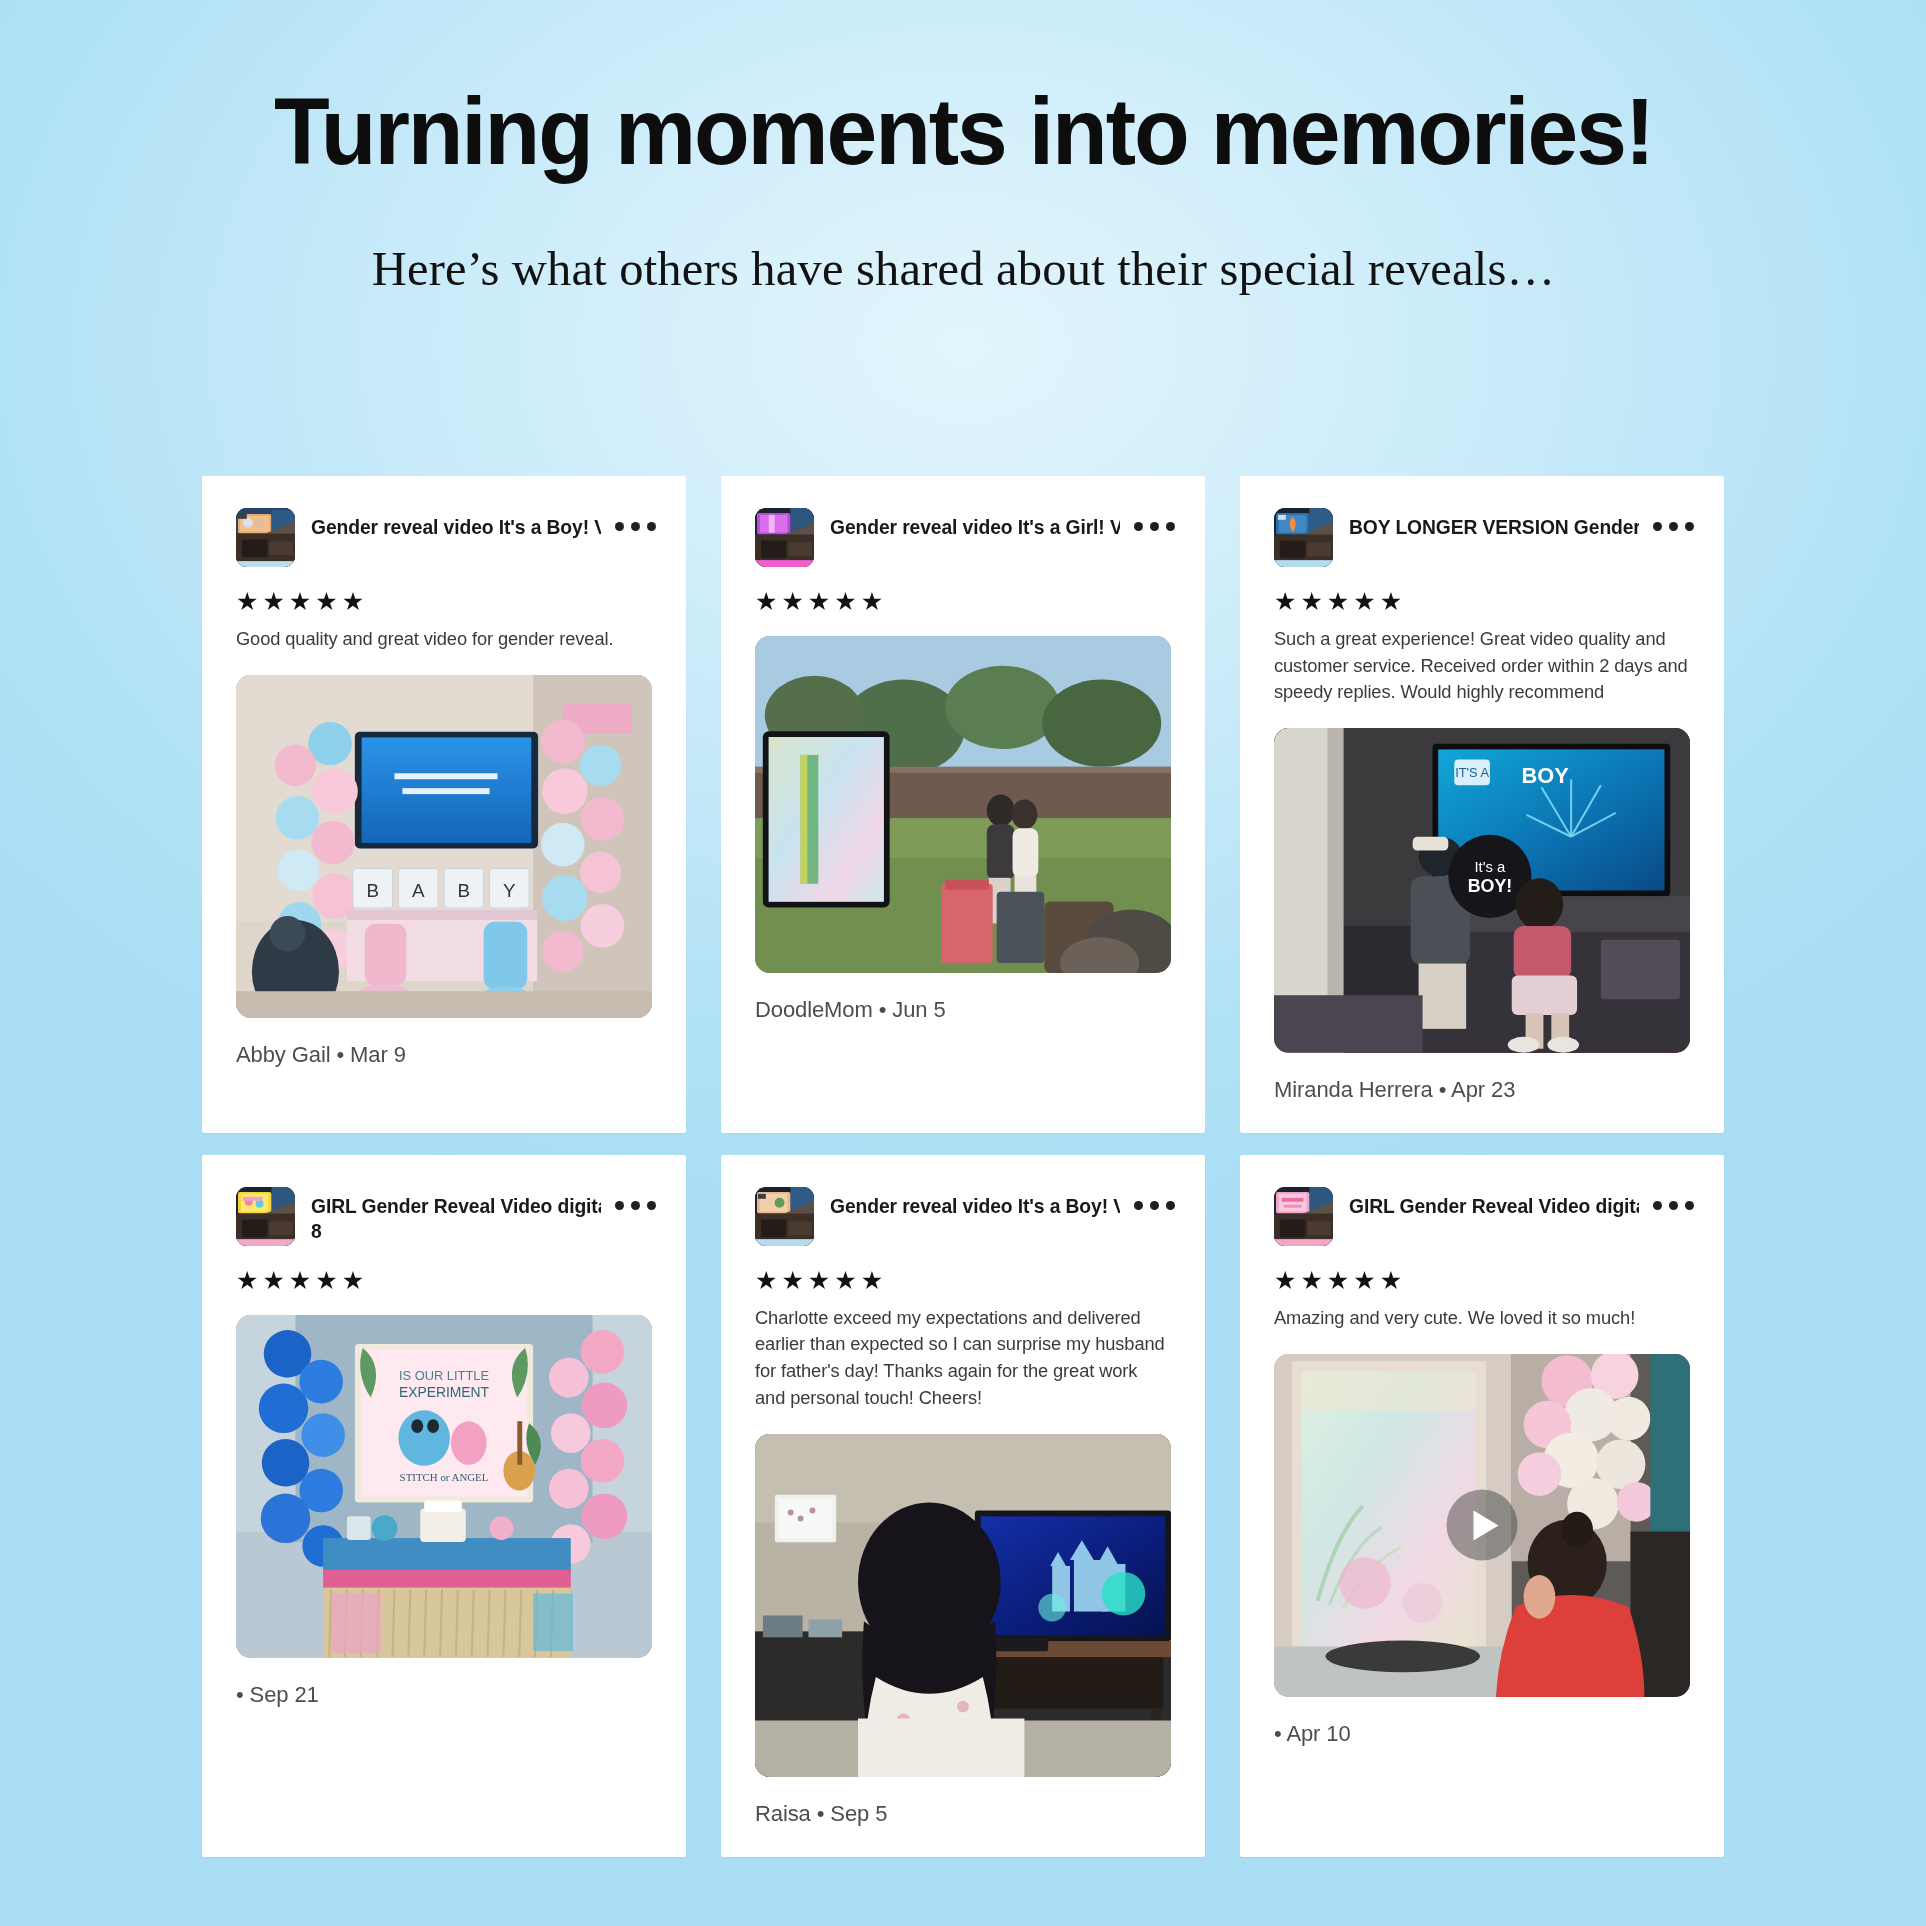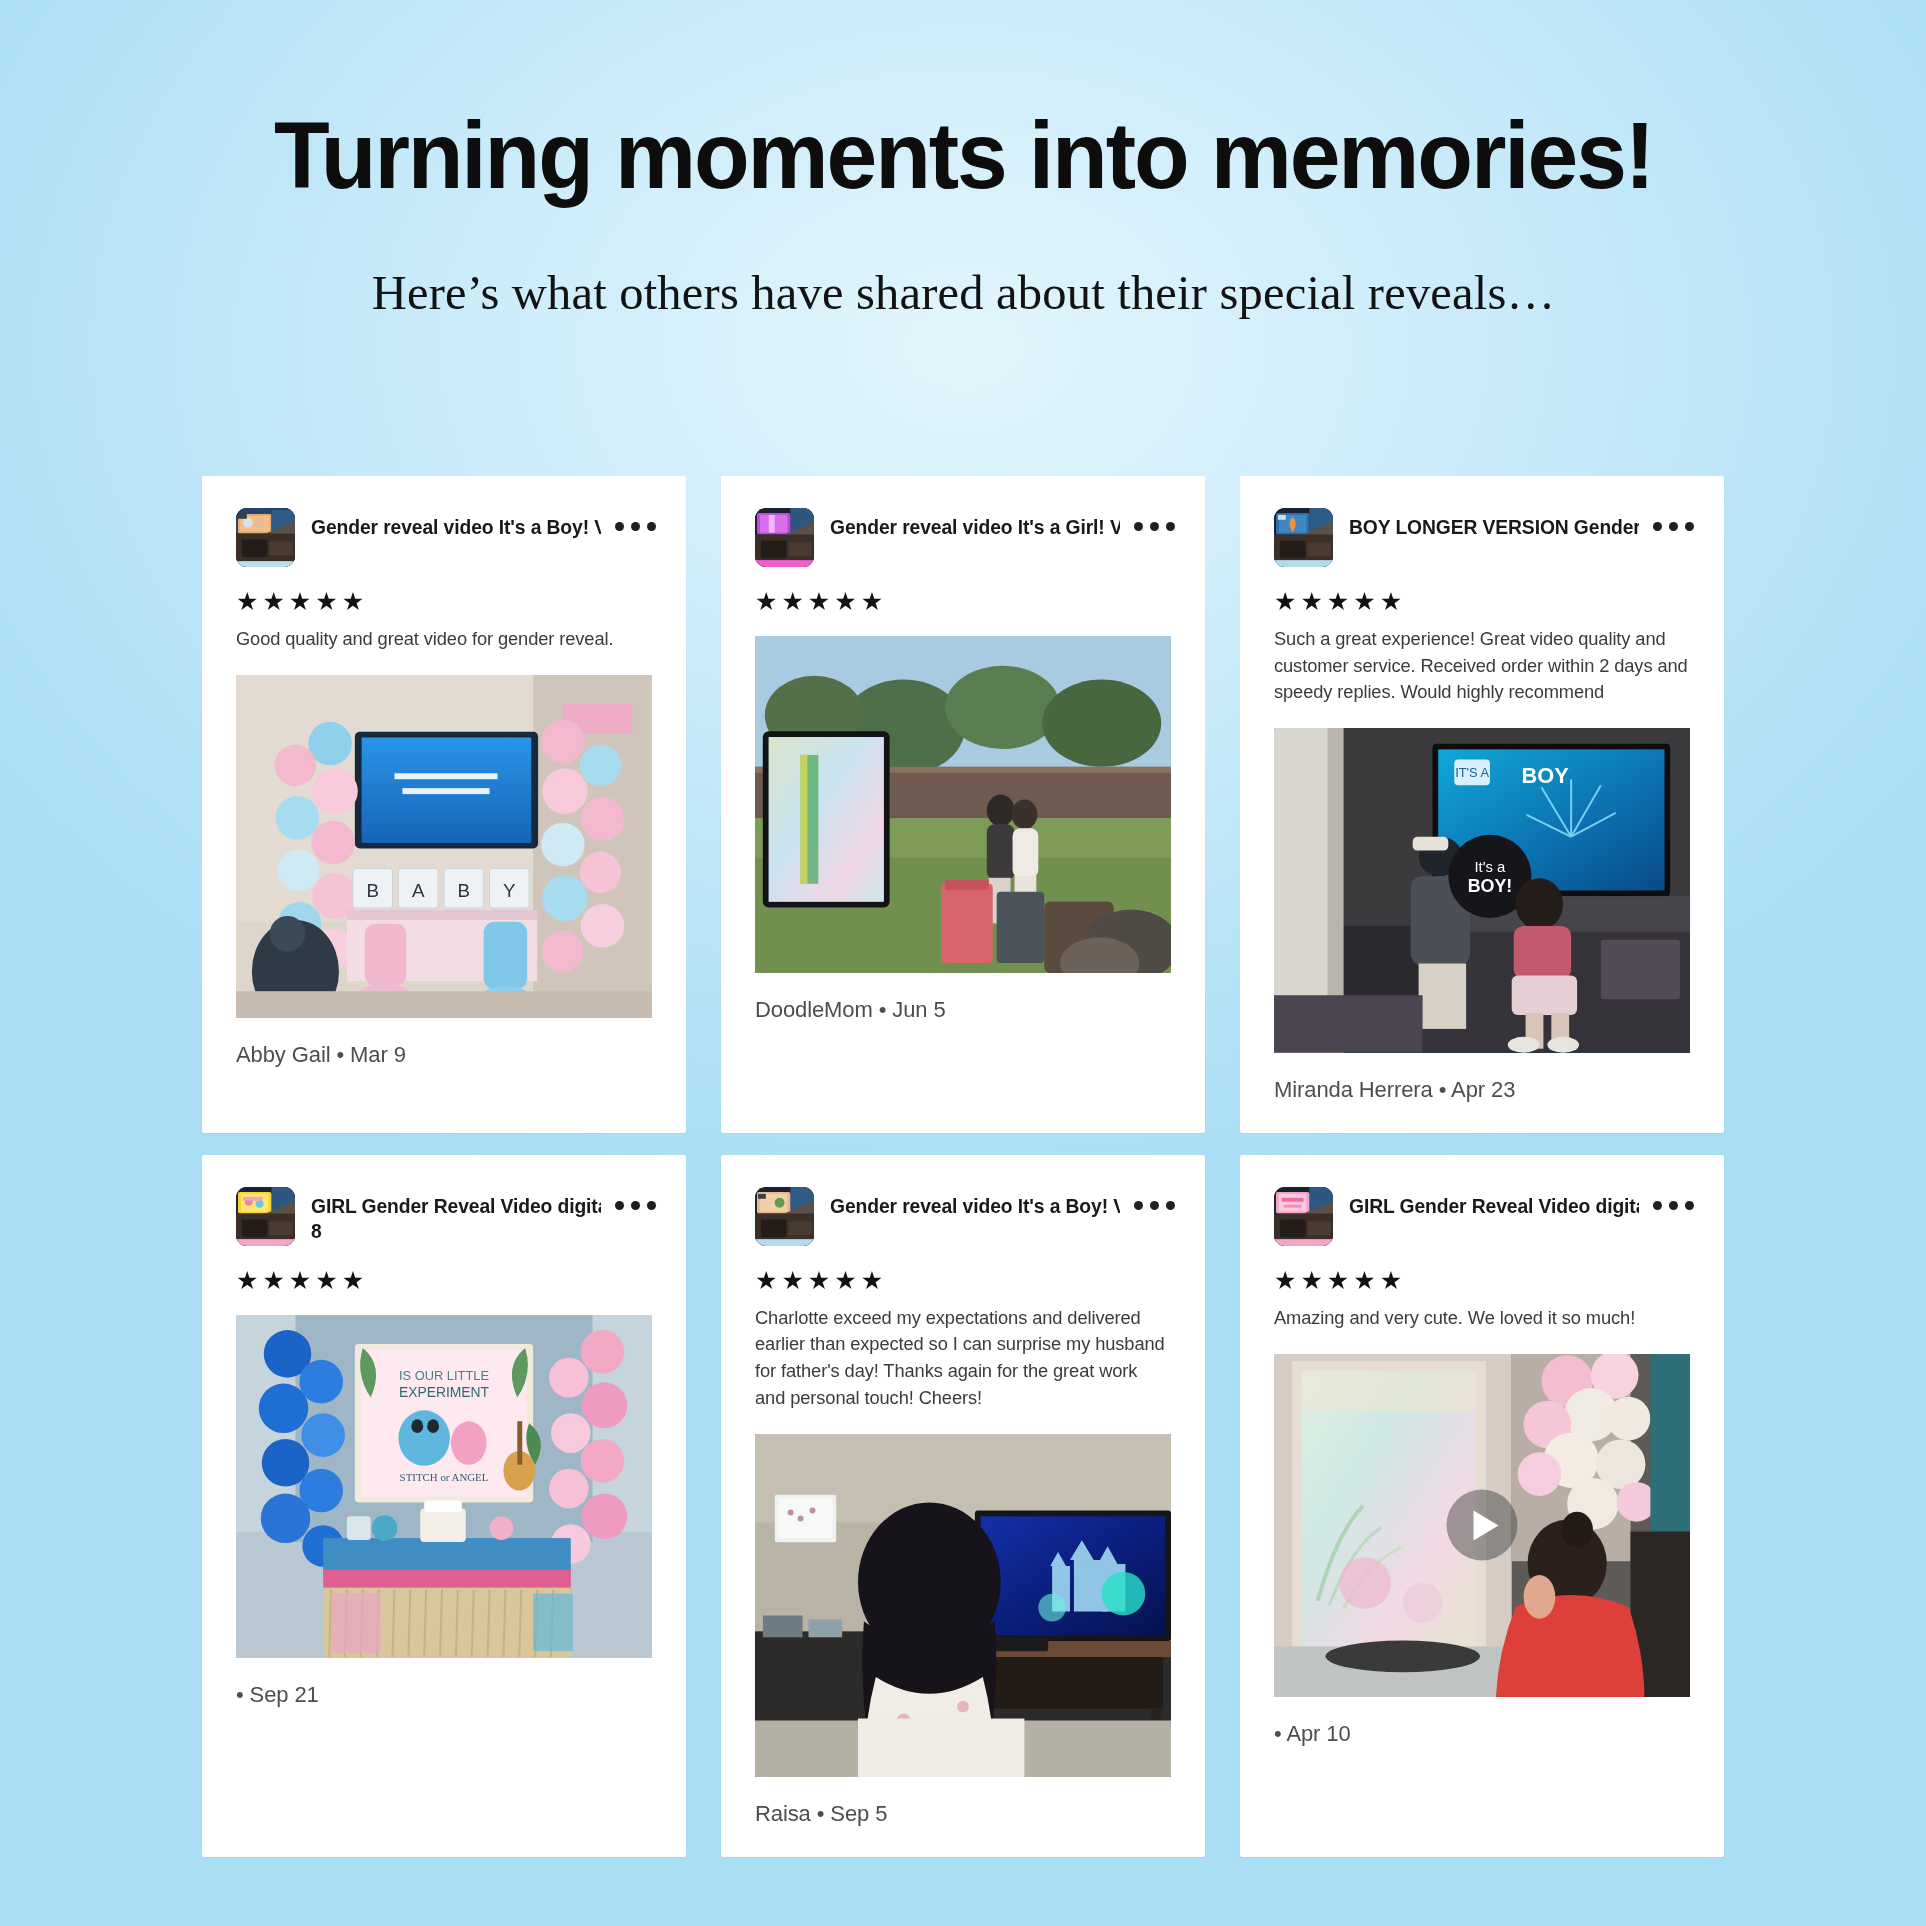--- a/index.html
+++ b/index.html
@@ -13,21 +13,21 @@
     font-family: "Liberation Sans", sans-serif;
     background: #b5e3f6;
     background-image:
       radial-gradient(ellipse 1238px 891px at 50% 18%, #e2f5fc 0%, #d3effb 28%, #c2e8f8 55%, #b2e2f6 78%, #a9def5 100%);
     overflow: hidden;
     position: relative;
   }
 
   
   .page-header {
-    padding-top: 108px;
+    padding-top: 84px;
     text-align: center;
   }
 
   .headline {
     font-family: "Liberation Sans Narrow", "Liberation Sans", sans-serif;
     font-weight: 700;
     font-size: 95px;
     letter-spacing: -2.2px;
     color: #0d0d0d;
     line-height: 1.0;
@@ -143,24 +143,24 @@
     color: #3b3b3b;
     letter-spacing: -0.1px;
   }
   .heart-emoji { color: #f44ca0; font-size: 17px; }
 
   .review-photo {
     margin-top: 22px;
     width: 100%;
     height: 0;
     padding-bottom: 0;
-    border-radius: 1px;
+    border-radius: 15px;
     overflow: hidden;
     position: relative;
-    background: #0369a1;
+    background: #ef4444;
   }
   .review-photo svg { position: absolute; inset: 0; width: 100%; height: 100%; display: block; }
 
   .play-overlay {
     position: absolute;
     left: 50%; top: 50%;
     transform: translate(-50%, -50%);
     width: 71px; height: 71px;
     border-radius: 50%;
     background: rgba(40,46,44,0.42);

